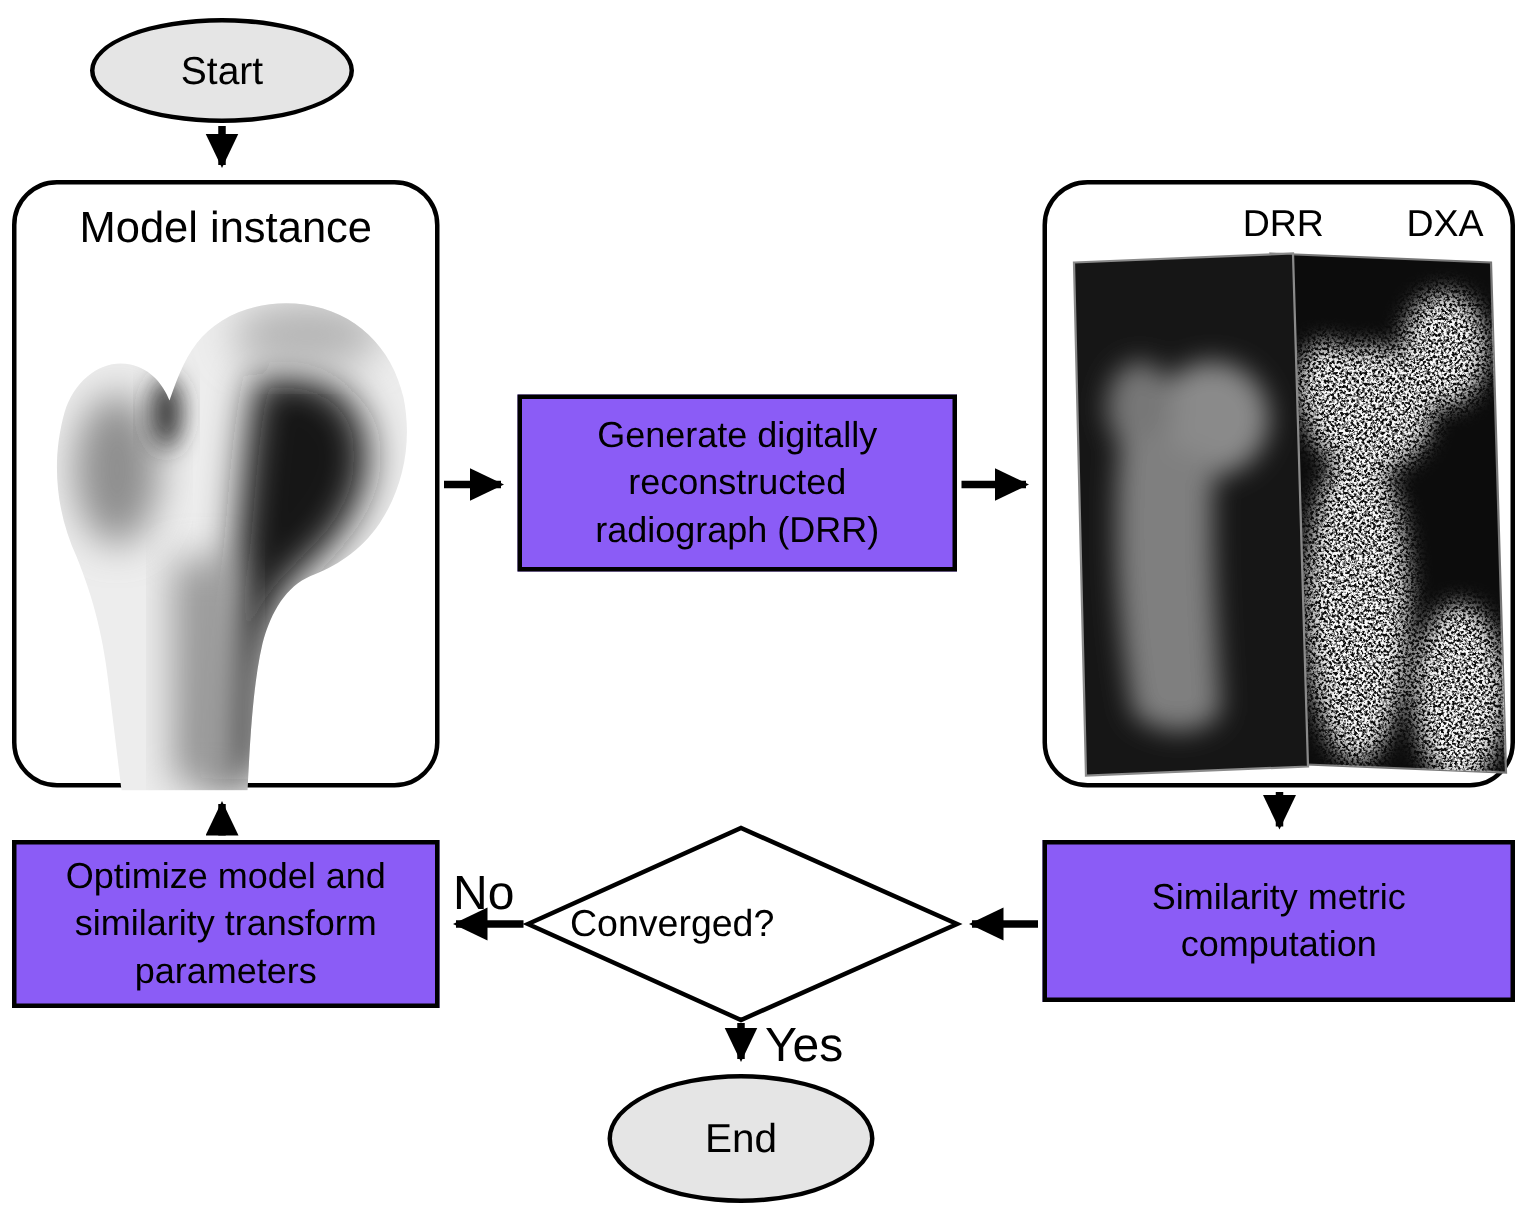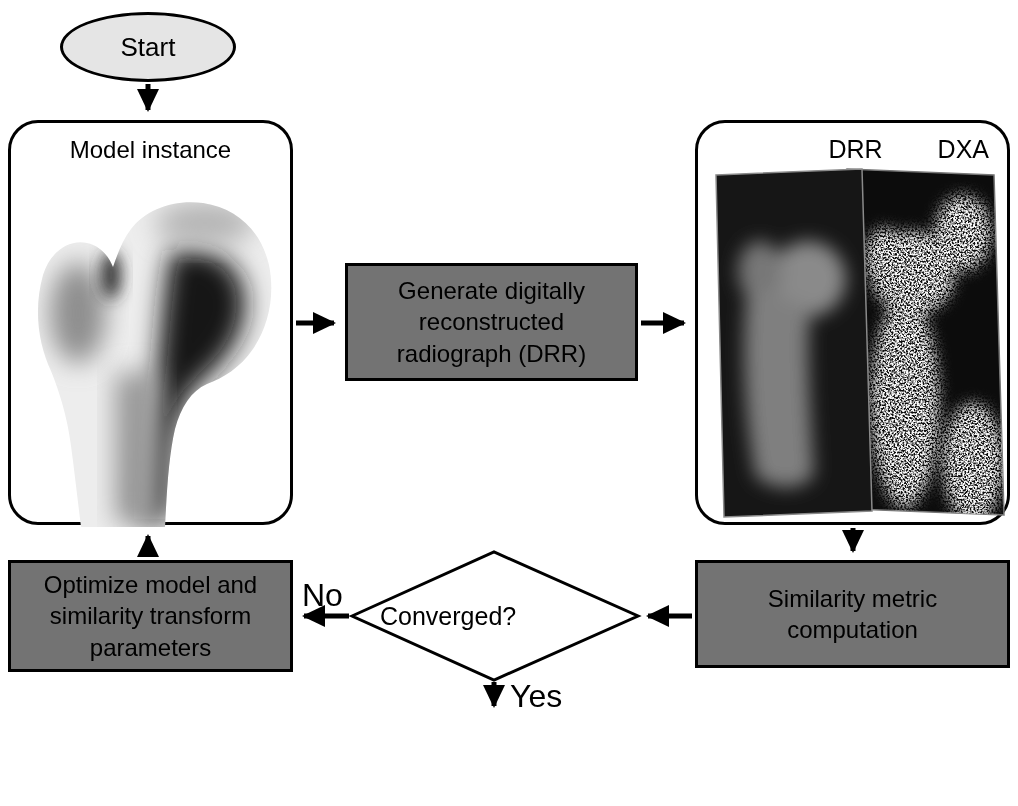--- a/index.html
+++ b/index.html
@@ -12,27 +12,27 @@
   .ellipse {
     position:absolute; border:3px solid #000; border-radius:50%;
     background:#e5e5e5; display:flex; align-items:center; justify-content:center;
     font-size:26px; z-index:2;
   }
   .roundbox {
     position:absolute; border:3px solid #000; border-radius:30px;
     background:#fff; z-index:2;
   }
   .rect {
-    position:absolute; border:3px solid #000; background:#737373;
+    position:absolute; border:3px solid #000; background:#8b5cf6;
     display:flex; align-items:center; justify-content:center;
     text-align:center; font-size:24px; line-height:1.3; z-index:2;
   }
   .box-title {
     position:absolute; left:0; right:0; text-align:center;
-    font-size:24px; z-index:3;
+    font-size:29px; z-index:3;
   }
 
   #start-node   { left:60px;  top:12px;  width:176px; height:70px; }
   #end-node     { left:405px; top:716px; width:178px; height:86px; font-size:27px; }
 
   #model-box    { left:8px;   top:120px; width:285px; height:405px; }
   #model-title  { top:13px; }
   #femur-svg    { position:absolute; left:12px; top:40px; width:256px; height:364px; }
 
   #gen-box      { left:345px; top:263px; width:293px; height:118px; }
@@ -180,14 +180,17 @@
 
   <div id="converged-label">Converged?</div>
 
   <div class="rect" id="opt-box">
     <span>Optimize model and similarity transform parameters</span>
   </div>
 
   <div class="branch-label" id="no-label">No</div>
   <div class="branch-label" id="yes-label">Yes</div>
 
+  <div class="ellipse" id="end-node">
+    <span>End</span>
+  </div>
 
 </div>
 
 </body></html>

